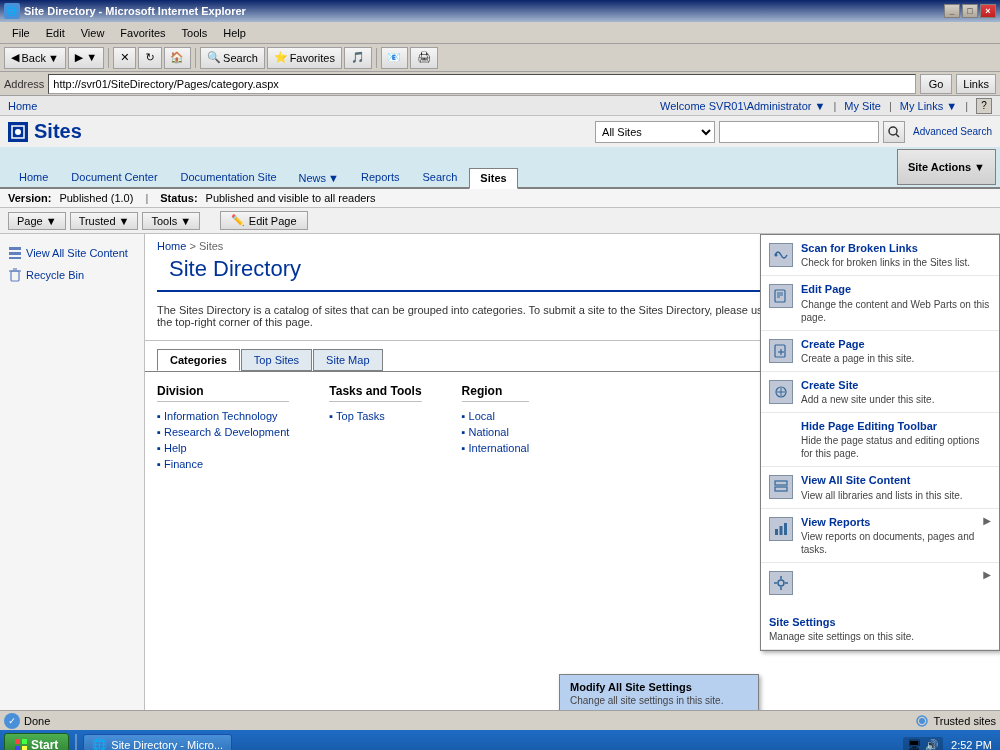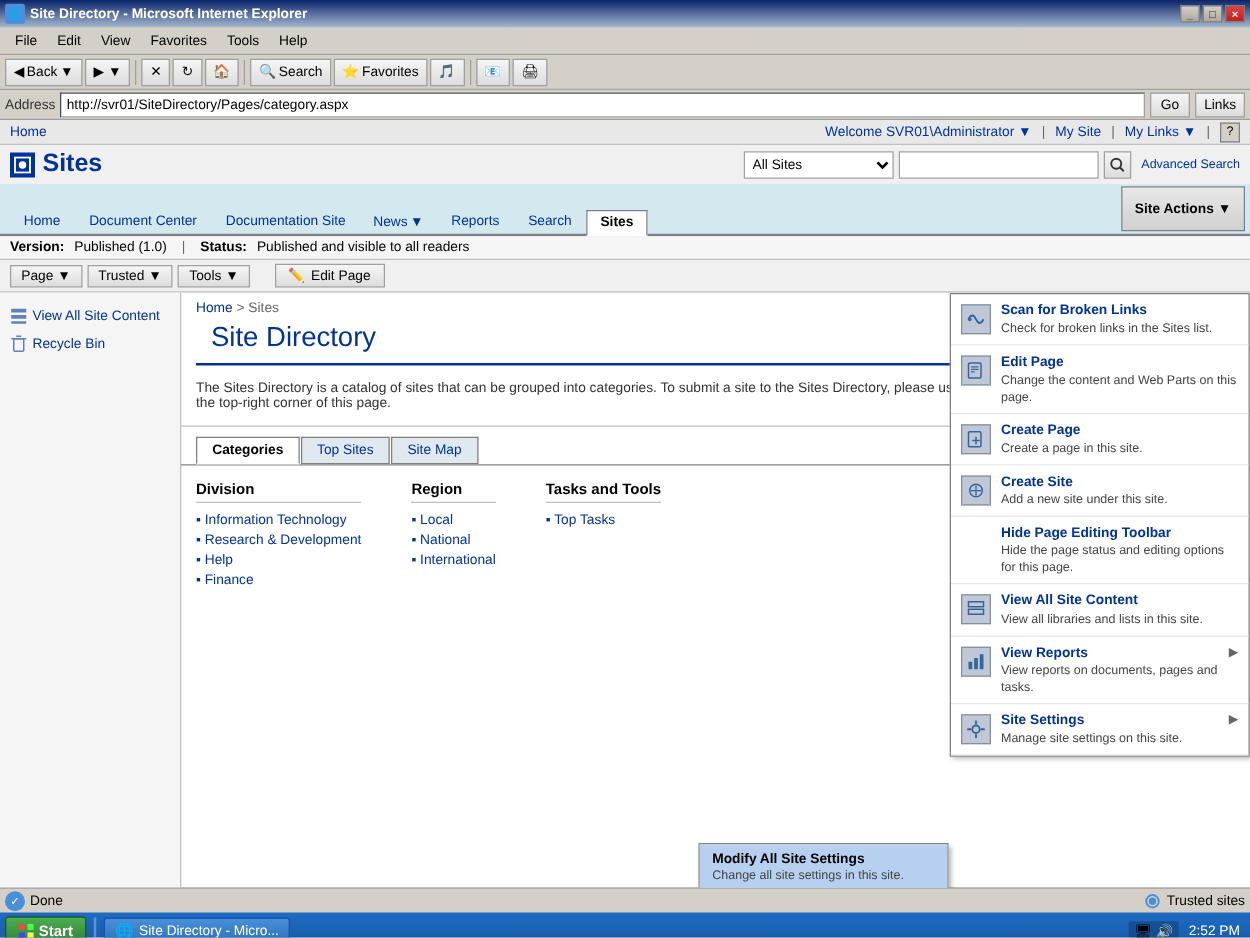--- a/index.html
+++ b/index.html
@@ -292,31 +292,31 @@
         <div class="sp-category-col">
           <h3>Division</h3>
           <ul>
             <li>Information Technology</li>
             <li>Research &amp; Development</li>
             <li>Help</li>
             <li>Finance</li>
           </ul>
         </div>
         <div class="sp-category-col">
+          <h3>Tasks and Tools</h3>
+          <ul>
+            <li>Top Tasks</li>
+          </ul>
+        </div>
+        <div class="sp-category-col">
           <h3>Region</h3>
           <ul>
             <li>Local</li>
             <li>National</li>
             <li>International</li>
-          </ul>
-        </div>
-        <div class="sp-category-col">
-          <h3>Tasks and Tools</h3>
-          <ul>
-            <li>Top Tasks</li>
           </ul>
         </div>
       </div>
 
       <div class="site-actions-dropdown">
 
         <div class="sa-item">
           <div class="sa-icon">
             <svg width="16" height="16" viewBox="0 0 16 16">
                 <path d="M2 8 Q5 2 8 8 Q11 14 14 8" fill="none" stroke="#336699" stroke-width="1.5"></path>
@@ -404,21 +404,21 @@
             </div>
             <div class="sa-text">
               <div class="sa-title">View Reports</div>
               <div class="sa-desc">View reports on documents, pages and tasks.</div>
             </div>
           </div>
           <span class="sa-arrow">▶</span>
         </div>
 
         <div class="sa-item" style="justify-content:space-between;">
-          <div style="display:flex;align-items:flex-start;gap:8px;">
+          <div style="display:flex;align-items:flex-start;gap:20px;flex-direction:column;">
             <div class="sa-icon">
               <svg width="16" height="16" viewBox="0 0 16 16">
                   <circle cx="8" cy="8" r="3" fill="none" stroke="#336699" stroke-width="1.5"></circle>
                   <line x1="8" y1="1" x2="8" y2="4" stroke="#336699" stroke-width="1.5"></line>
                   <line x1="8" y1="12" x2="8" y2="15" stroke="#336699" stroke-width="1.5"></line>
                   <line x1="1" y1="8" x2="4" y2="8" stroke="#336699" stroke-width="1.5"></line>
                   <line x1="12" y1="8" x2="15" y2="8" stroke="#336699" stroke-width="1.5"></line>
                 </svg>
             </div>
             <div class="sa-text">

